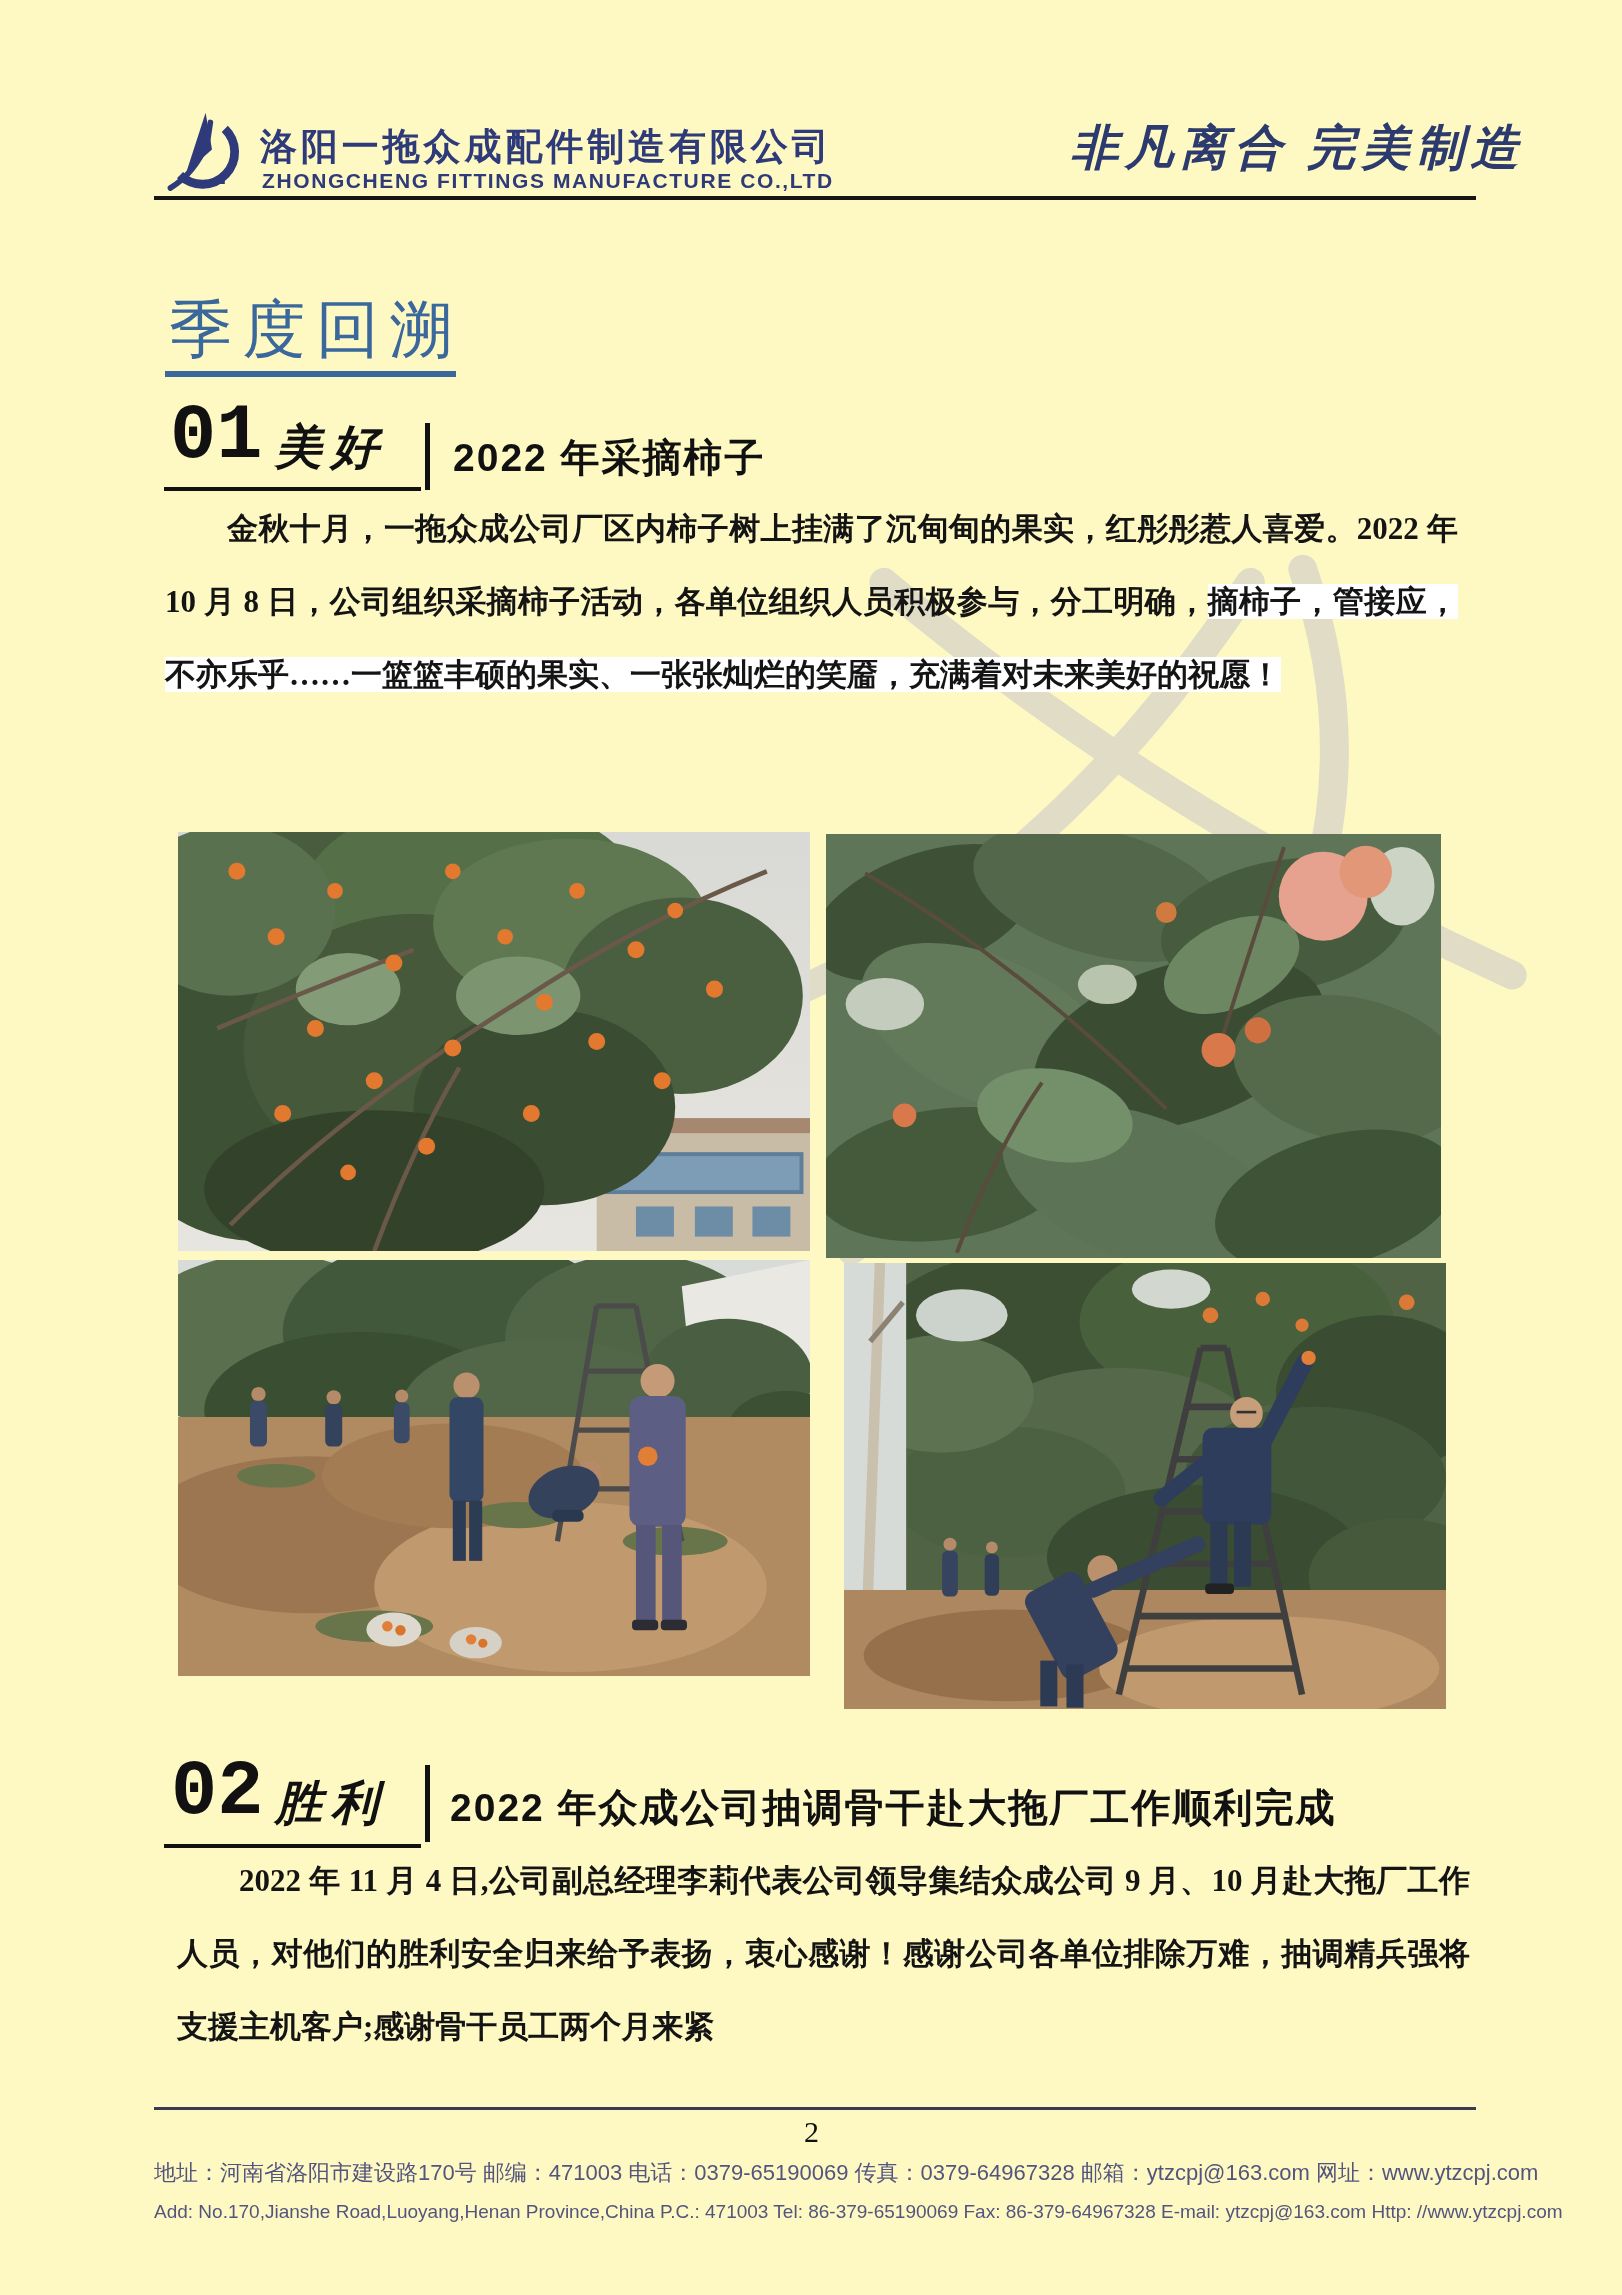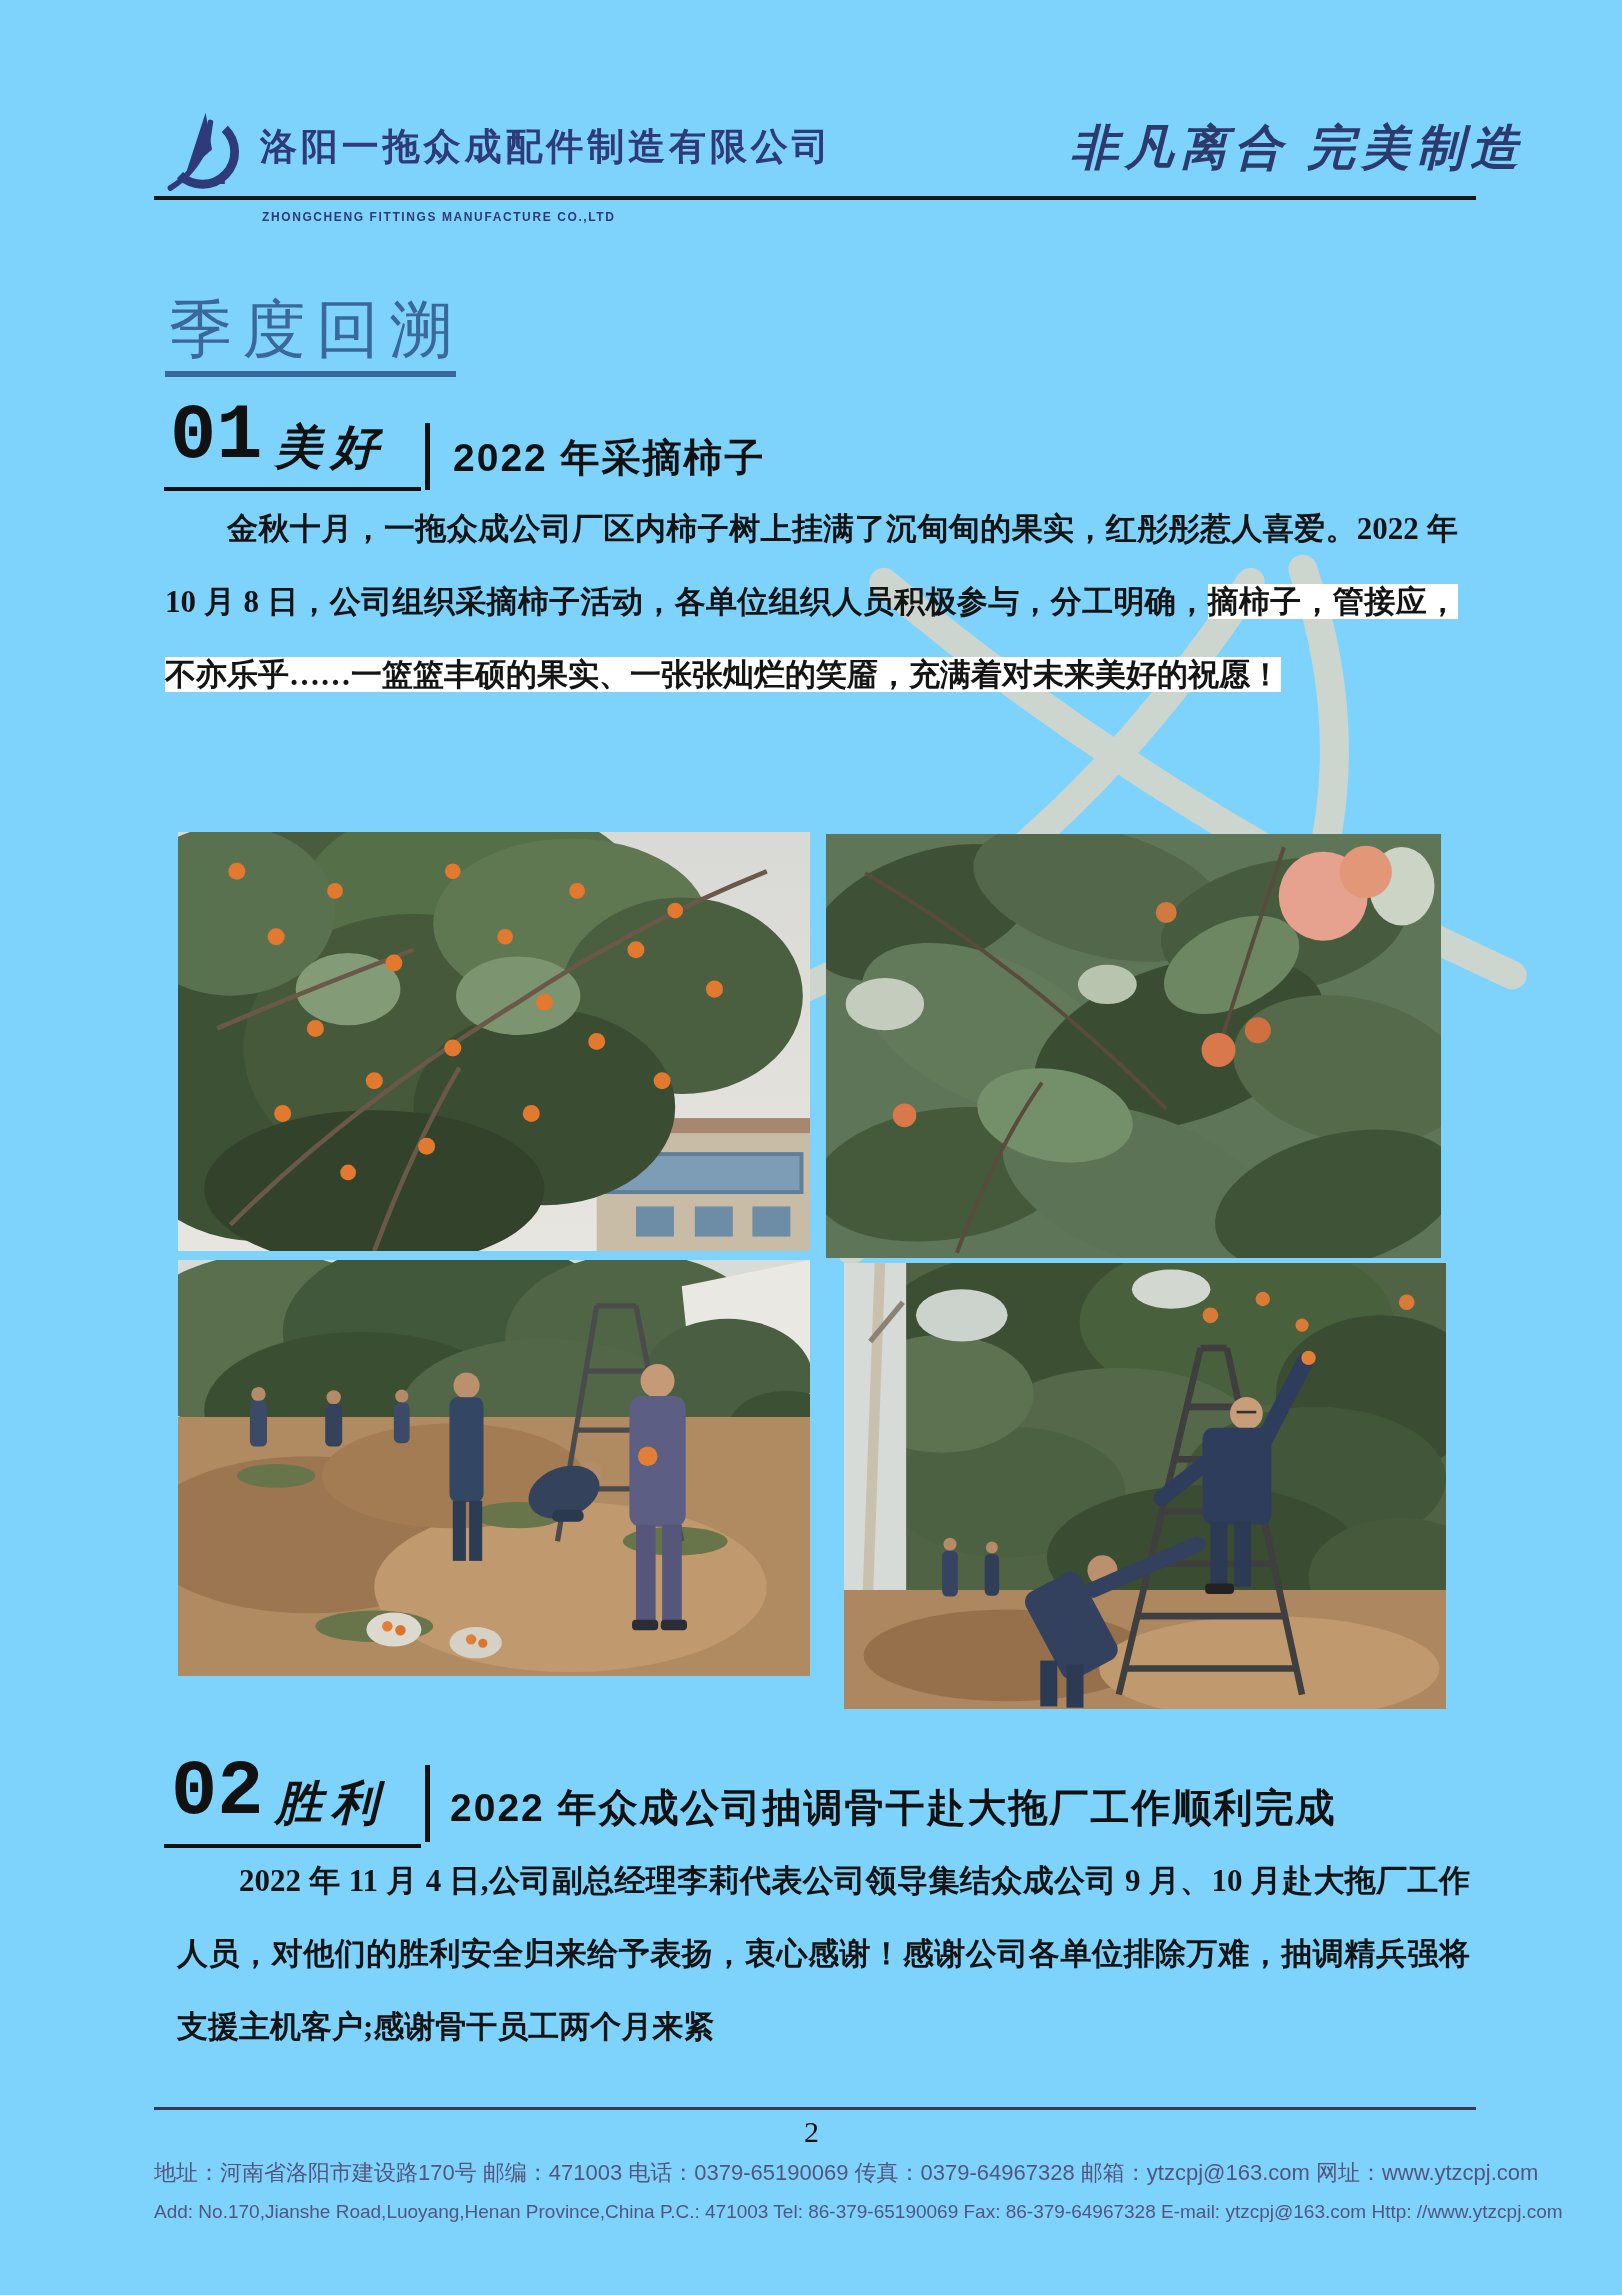--- a/index.html
+++ b/index.html
@@ -1,36 +1,36 @@
 <!DOCTYPE html>
 <html style="font-size:10.5px"><head>
 <meta charset="utf-8">
 <style>
   html,body{margin:0;padding:0;background:#d8d5c9;}
   .page{
     position:relative;
     width:1623px;height:2295px;
-    background:#7dd3fc;
+    background:#fef9c3;
     overflow:hidden;
     font-family:"Liberation Serif","DejaVu Serif",serif;
     color:#151515;
   }
   .abs{position:absolute;}
 
   
   .logo-icon{left:164px;top:108px;width:80px;height:92px;}
   .company-cn{
     left:260px;top:122px;
     font-family:"Liberation Sans","DejaVu Sans",sans-serif;
     font-weight:700;font-size:37px;letter-spacing:3.9px;color:#2e3a7a;
   }
   .company-en{
     left:262px;top:169px;
     font-family:"Liberation Sans","DejaVu Sans",sans-serif;
-    font-weight:700;font-size:12px;letter-spacing:1.6px;color:#2e3a7a;margin-top:41px;
+    font-weight:700;font-size:21px;letter-spacing:1.6px;color:#2e3a7a;
   }
   .slogan{
     right:98px;top:116px;
     font-family:"Liberation Serif","DejaVu Serif",serif;
     font-style:italic;font-weight:700;
     font-size:48px;letter-spacing:6.5px;color:#2c3a6e;
   }
   .header-rule{left:154px;top:196px;width:1322px;height:3.9px;background:#161616;}
 
   

